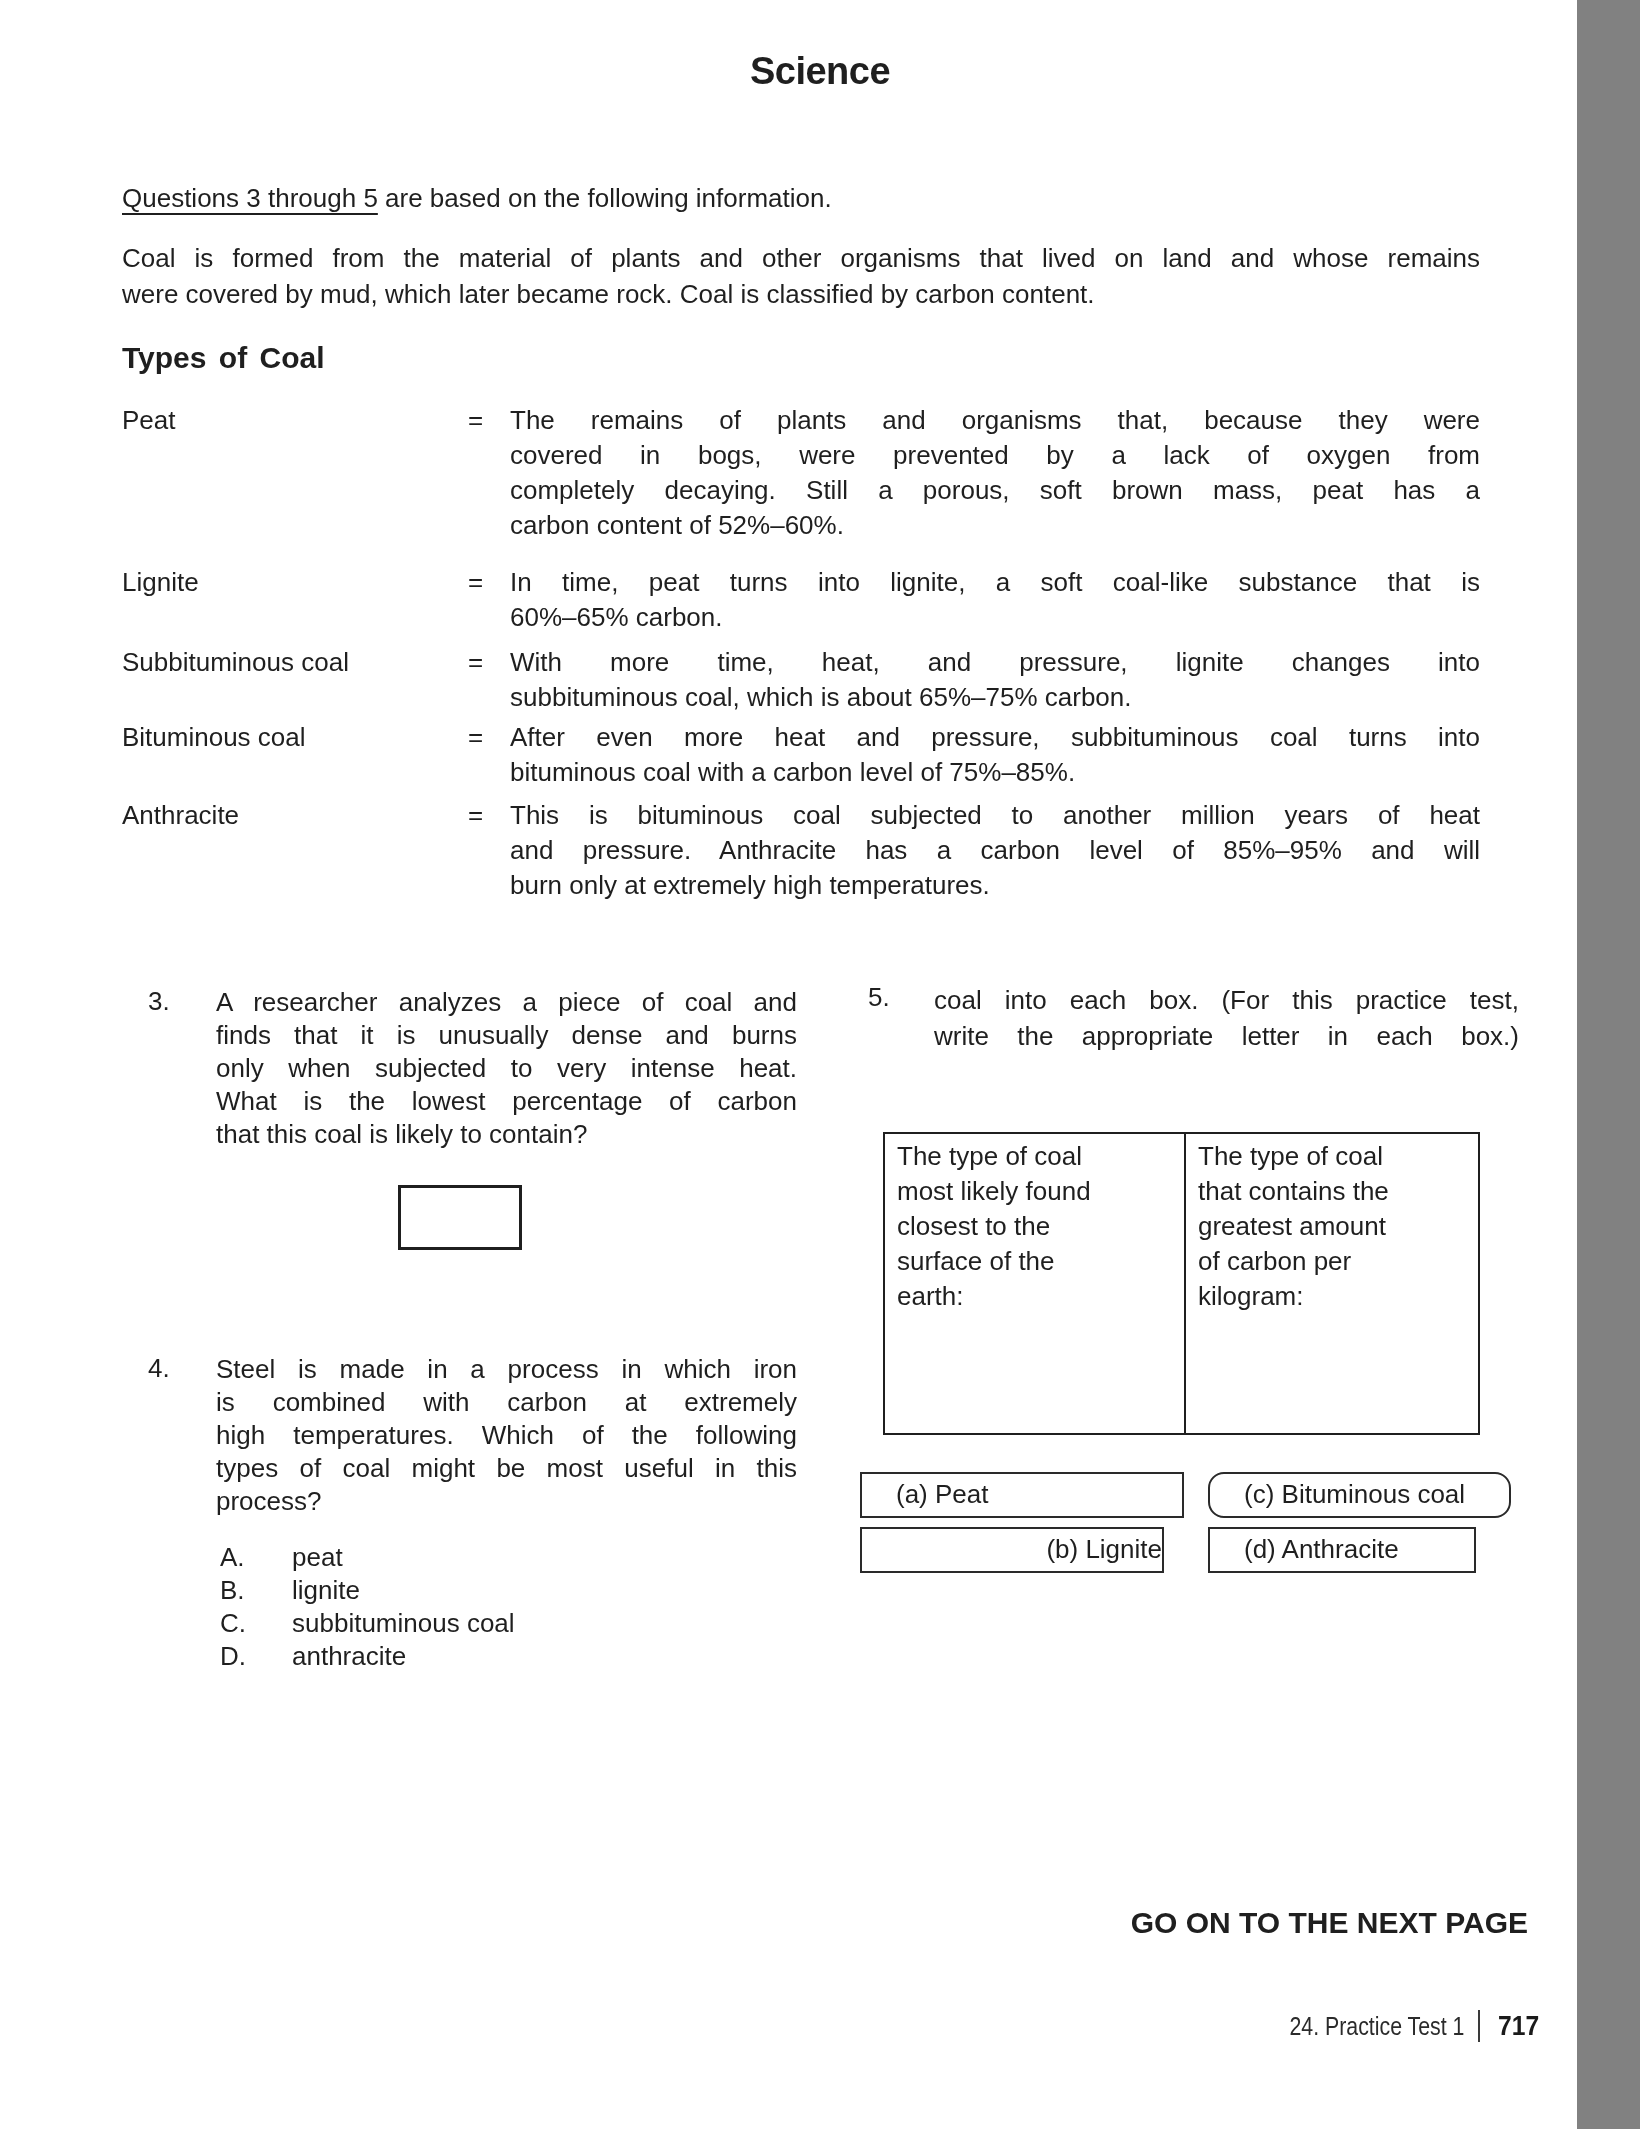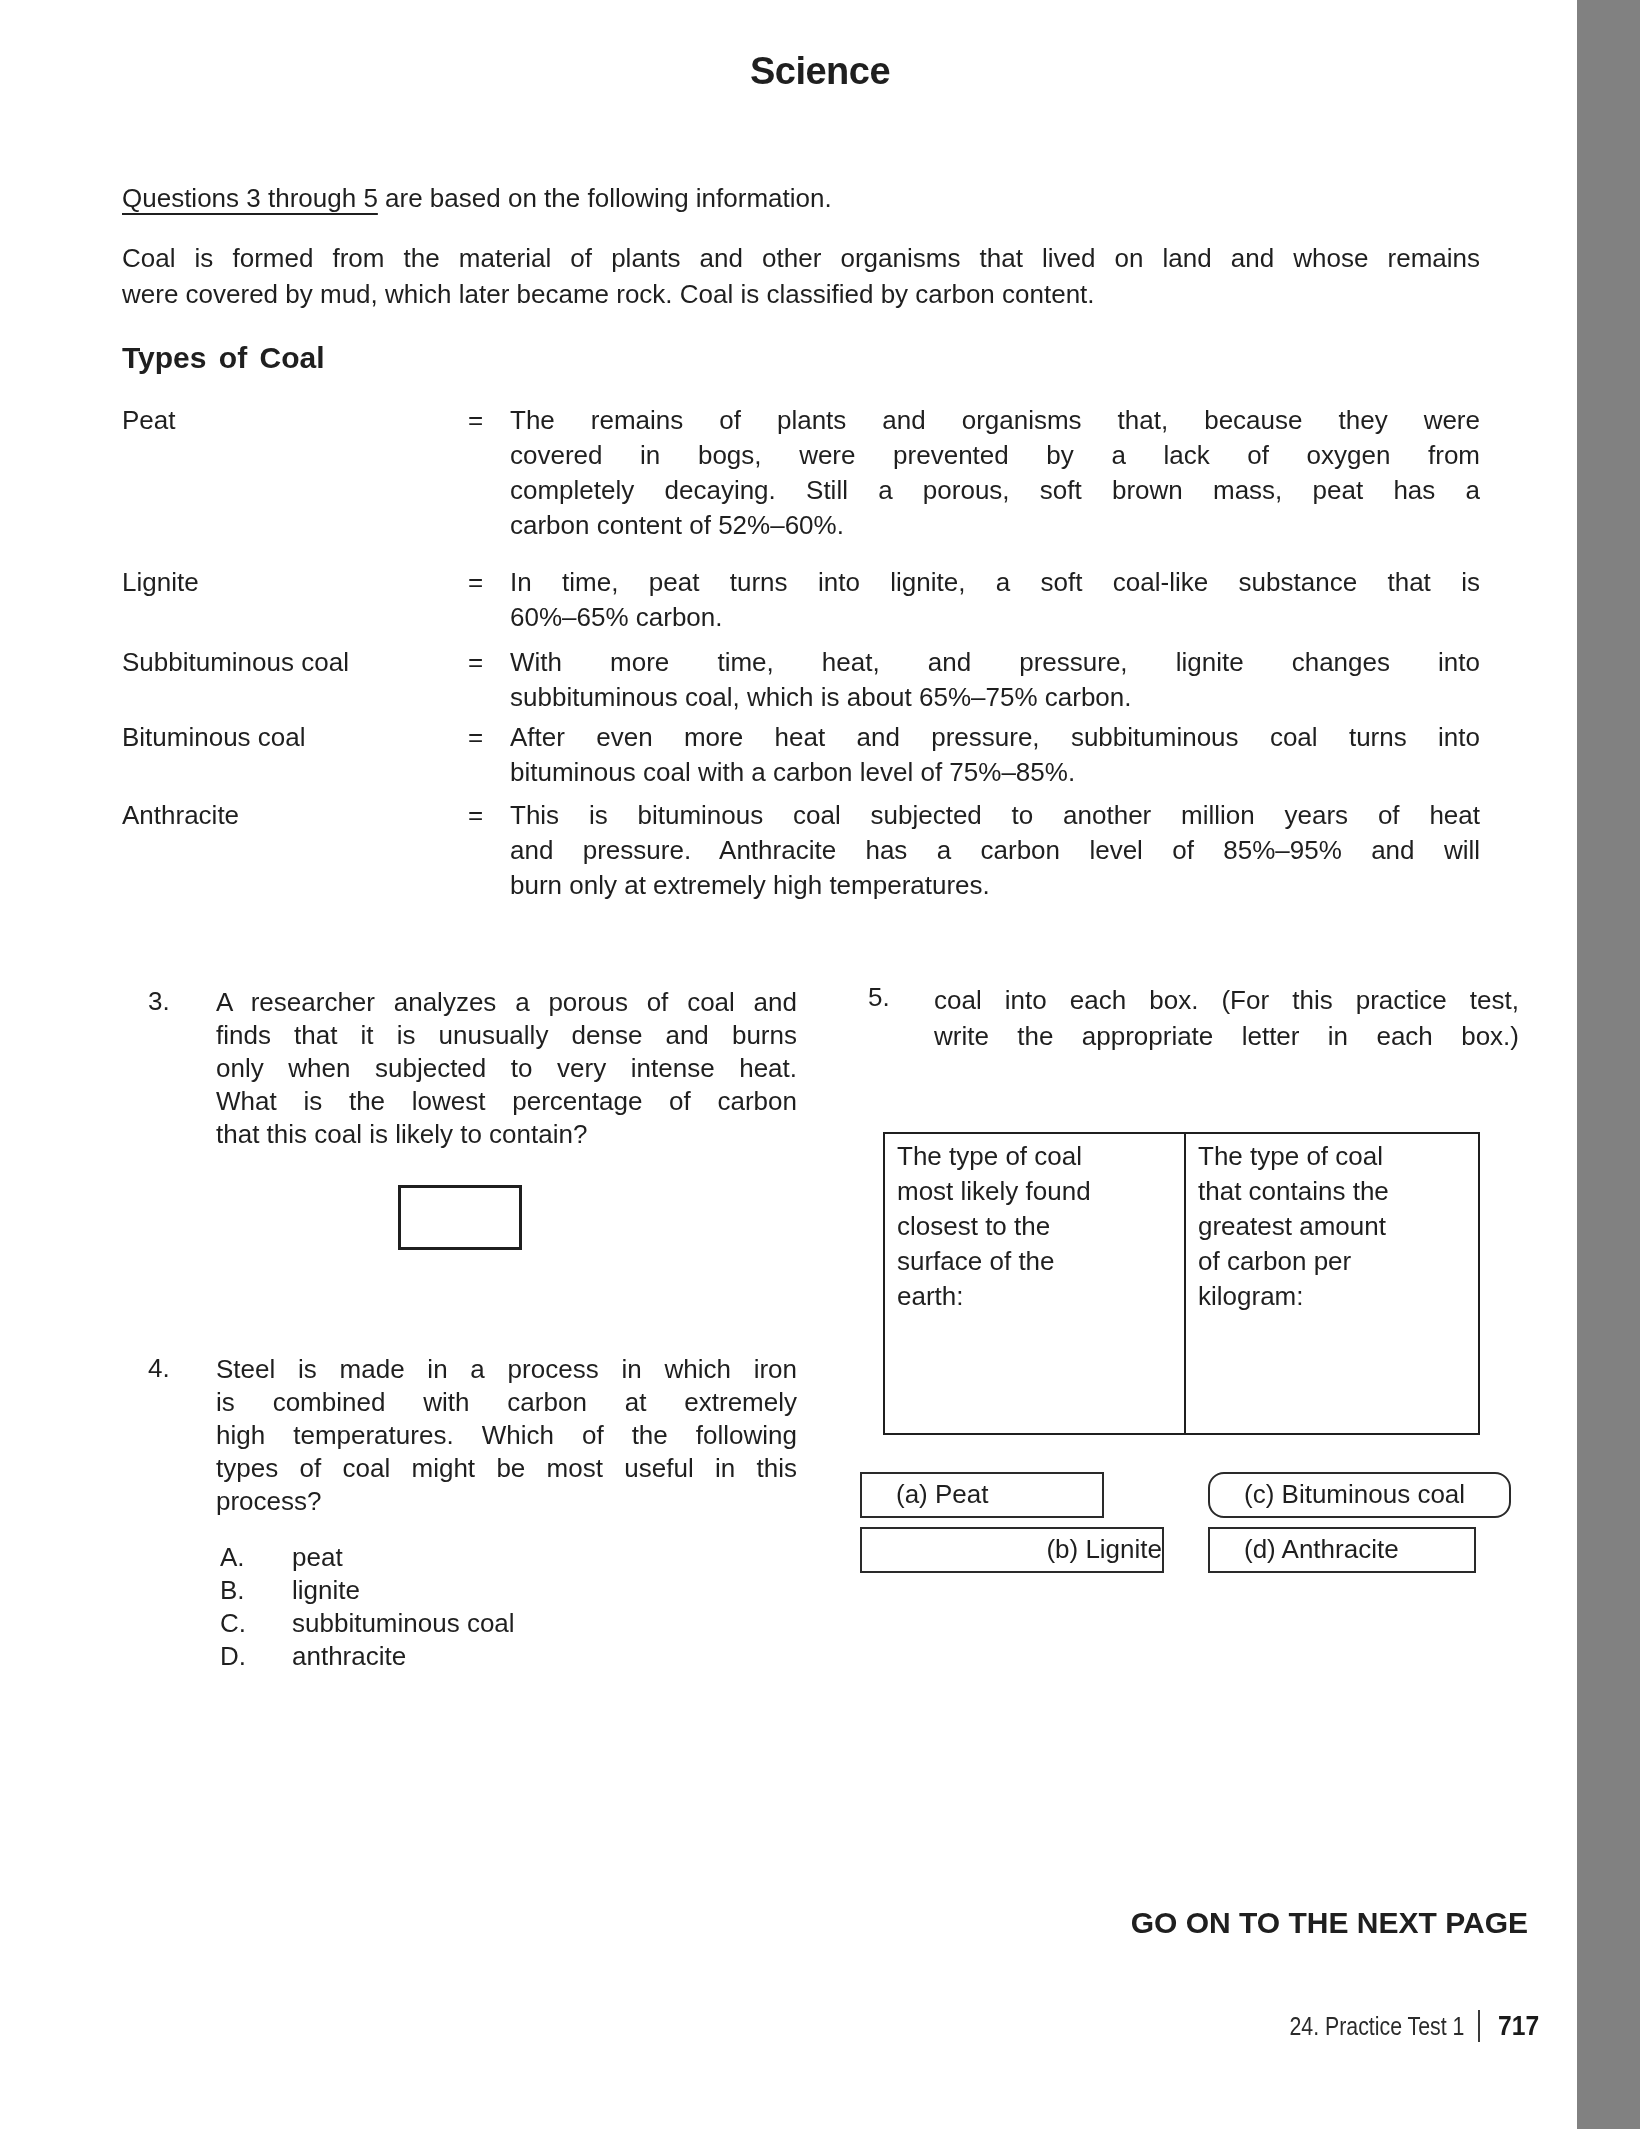--- a/index.html
+++ b/index.html
@@ -93,21 +93,21 @@
   .chip {
     position:absolute;
     height:46px;
     border:2px solid #2a2a2a;
     box-sizing:border-box;
     font-size:26px; line-height:41px;
     padding-left:34px;
     background:#ffffff;
     white-space:nowrap;
   }
-  #chip-a { left:860px;  top:1472px; width:244px; }
+  #chip-a { left:860px;  top:1472px; width:324px; }
   #chip-b { left:860px;  top:1527px; width:304px;text-align:right; }
   #chip-c { left:1208px; top:1472px; width:303px;border-radius:16px; }
   #chip-d { left:1208px; top:1527px; width:268px; }
 
   #go-on {
     position:absolute; top:1906px; right:112px;
     font-size:30px; font-weight:bold;
     white-space:nowrap;
   }
 
@@ -192,21 +192,21 @@
     <div class="def-eq">=</div>
     <div class="def-desc">
         <div class="jl">This is bituminous coal subjected to another million years of heat</div>
         <div class="jl">and pressure. Anthracite has a carbon level of 85%–95% and will</div>
         <div>burn only at extremely high temperatures.</div>
       </div>
   </div>
 
   <div class="qnum" style="left:148px; top:986px">3.</div>
   <div class="qtext" id="q3-text" style="left:216px; top:986px">
-      <div class="jl">A researcher analyzes a porous of coal and</div>
+      <div class="jl">A researcher analyzes a piece of coal and</div>
       <div class="jl">finds that it is unusually dense and burns</div>
       <div class="jl">only when subjected to very intense heat.</div>
       <div class="jl">What is the lowest percentage of carbon</div>
       <div>that this coal is likely to contain?</div>
     </div>
 
   <div id="q3-answer-box"></div>
 
   <div class="qnum" style="left:148px; top:1353px">4.</div>
   <div class="qtext" id="q4-text" style="left:216px; top:1353px">

